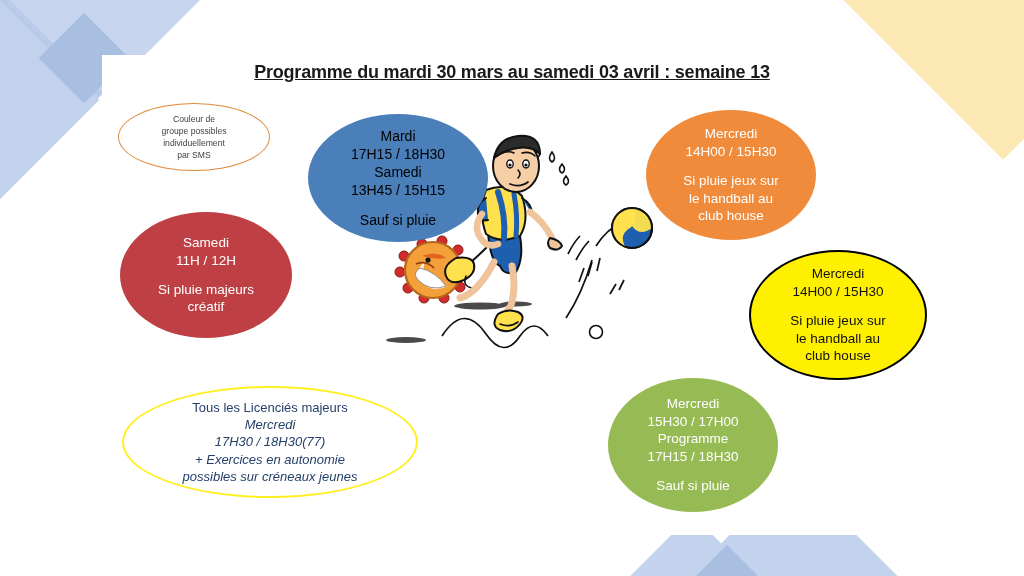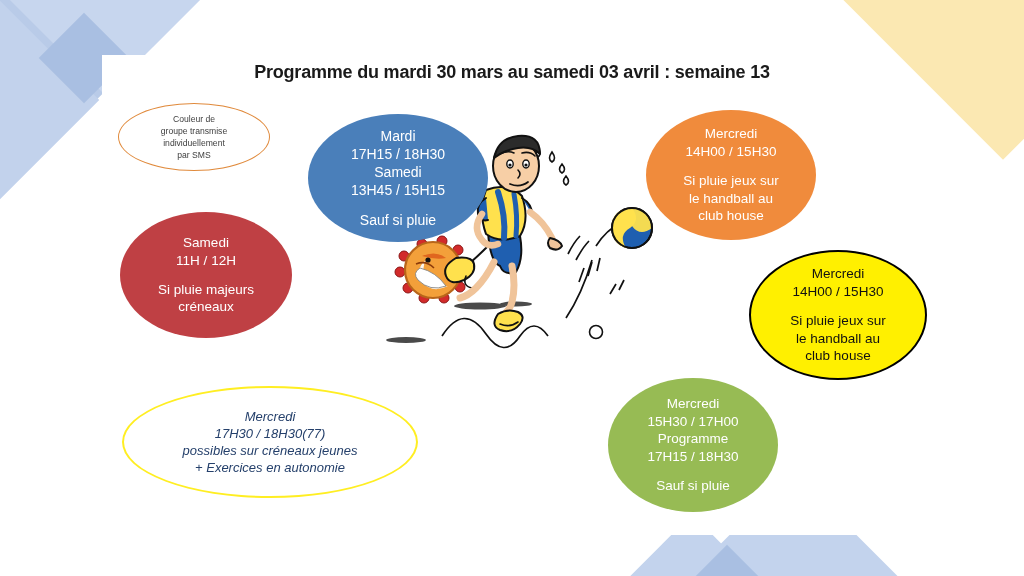--- a/index.html
+++ b/index.html
@@ -31,38 +31,39 @@
     position:absolute; left:102px; top:55px; width:796px; height:480px;
     background:#ffffff;
   }
 
   
   #slide-title {
     position:absolute; left:0; top:0; width:1024px; text-align:center;
     top:62px;
     font-size:18px; font-weight:bold; color:#1a1a1a;
     letter-spacing:-0.2px;
+    text-decoration:underline;
   }
 
   
   .bubble {
     position:absolute;
     display:flex; flex-direction:column;
     align-items:center; justify-content:center;
     border-radius:50%;
     text-align:left;
     line-height:1.30;
     white-space:nowrap;
   }
   .bubble .ln { display:block; }
   .bubble .ln.gap { height:0.85em; }
 
   
   #bubble-blue   { left:308px; top:114px; width:180px; height:128px;
-                   background:#4a7fba; color:#ffffff; font-size:14px; }
+                   background:#4a7fba; color:#000000; font-size:14px; }
   #bubble-orange { left:646px; top:110px; width:170px; height:130px;
                    background:#f08b3c; color:#ffffff; font-size:13.5px; }
   #bubble-red    { left:120px; top:212px; width:172px; height:126px;
                    background:#bf4044; color:#ffffff; font-size:13.5px; }
   #bubble-green  { left:608px; top:378px; width:170px; height:134px;
                    background:#97bb54; color:#ffffff; font-size:13.5px; }
   #bubble-yellow { left:749px; top:250px; width:178px; height:130px;
                    background:#fff000; color:#111111; font-size:13.5px;
                    border:2.5px solid #000000; }
 
@@ -192,21 +193,21 @@
       <circle cx="156" cy="37" r="1.6" fill="#111" stroke="none"></circle>
       <path d="M148 42 q4 4 0 8" fill="none" stroke-width="1.6"></path>
       <path d="M140 56 q10 4 18 -2" fill="none" stroke-width="1.8"></path>
       <path d="M130 26 q8 -4 14 -1 M152 25 q8 -2 13 3" fill="none" stroke-width="1.6"></path>
     </g>
   </svg>
 </div>
 
 <div class="bubble" id="bubble-sms">
   <span class="ln">Couleur de</span>
-  <span class="ln">groupe transmise</span>
+  <span class="ln">groupe possibles</span>
   <span class="ln">individuellement</span>
   <span class="ln">par SMS</span>
 </div>
 
 <div class="bubble" id="bubble-blue">
   <span class="ln">Mardi</span>
   <span class="ln">17H15 / 18H30</span>
   <span class="ln">Samedi</span>
   <span class="ln">13H45 / 15H15</span>
   <span class="ln gap"></span>
@@ -220,21 +221,21 @@
   <span class="ln">Si pluie jeux sur</span>
   <span class="ln">le handball au</span>
   <span class="ln">club house</span>
 </div>
 
 <div class="bubble" id="bubble-red">
   <span class="ln">Samedi</span>
   <span class="ln">11H / 12H</span>
   <span class="ln gap"></span>
   <span class="ln">Si pluie majeurs</span>
-  <span class="ln">créneaux</span>
+  <span class="ln">créatif</span>
 </div>
 
 <div class="bubble" id="bubble-yellow">
   <span class="ln">Mercredi</span>
   <span class="ln">14H00 / 15H30</span>
   <span class="ln gap"></span>
   <span class="ln">Si pluie jeux sur</span>
   <span class="ln">le handball au</span>
   <span class="ln">club house</span>
 </div>
@@ -242,17 +243,18 @@
 <div class="bubble" id="bubble-green">
   <span class="ln">Mercredi</span>
   <span class="ln">15H30 / 17H00</span>
   <span class="ln">Programme</span>
   <span class="ln">17H15 / 18H30</span>
   <span class="ln gap"></span>
   <span class="ln">Sauf si pluie</span>
 </div>
 
 <div class="bubble" id="bubble-licencies">
+  <span class="ln">Tous les Licenciés majeurs</span>
   <span class="ln ital">Mercredi</span>
   <span class="ln ital">17H30 / 18H30(77)</span>
+  <span class="ln ital">+ Exercices en autonomie</span>
   <span class="ln ital">possibles sur créneaux jeunes</span>
-  <span class="ln ital">+ Exercices en autonomie</span>
 </div>
 
 </body></html>

